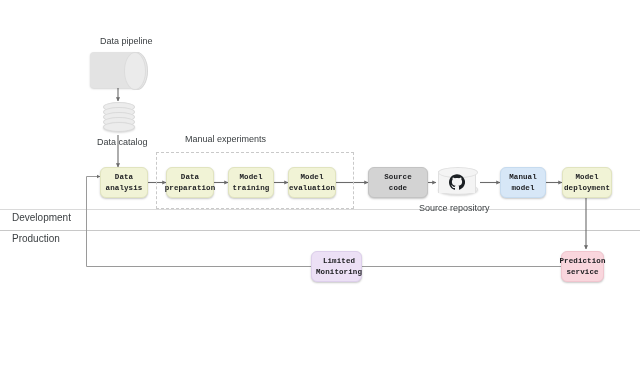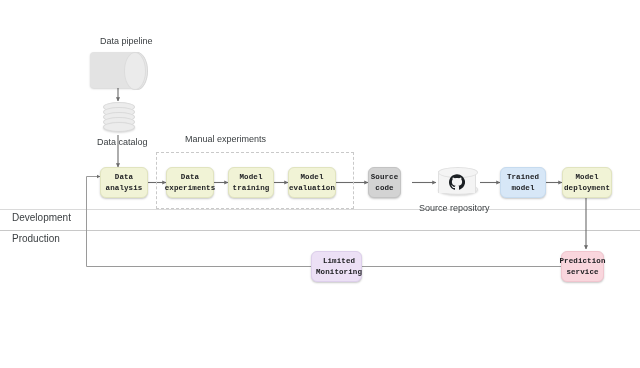--- a/index.html
+++ b/index.html
@@ -192,48 +192,48 @@
   <div class="node n-yellow" style="left:100px;top:167px;width:48px;height:31px;">
     <span>
       <span>Data</span><br>
       <span>analysis</span>
     </span>
   </div>
 
   <div class="node n-yellow" style="left:166px;top:167px;width:48px;height:31px;">
     <span>
       <span>Data</span><br>
-      <span>experiments</span>
+      <span>preparation</span>
     </span>
   </div>
 
   <div class="node n-yellow" style="left:228px;top:167px;width:46px;height:31px;">
     <span>
       <span>Model</span><br>
       <span>training</span>
     </span>
   </div>
 
   <div class="node n-yellow" style="left:288px;top:167px;width:48px;height:31px;">
     <span>
       <span>Model</span><br>
       <span>evaluation</span>
     </span>
   </div>
 
-  <div class="node n-gray" style="left:368px;top:167px;width:33px;height:31px;">
+  <div class="node n-gray" style="left:368px;top:167px;width:60px;height:31px;">
     <span>
       <span>Source</span><br>
       <span>code</span>
     </span>
   </div>
 
   <div class="node n-blue" style="left:500px;top:167px;width:46px;height:31px;">
     <span>
-      <span>Trained</span><br>
+      <span>Manual</span><br>
       <span>model</span>
     </span>
   </div>
 
   <div class="node n-yellow" style="left:562px;top:167px;width:50px;height:31px;">
     <span>
       <span>Model</span><br>
       <span>deployment</span>
     </span>
   </div>

